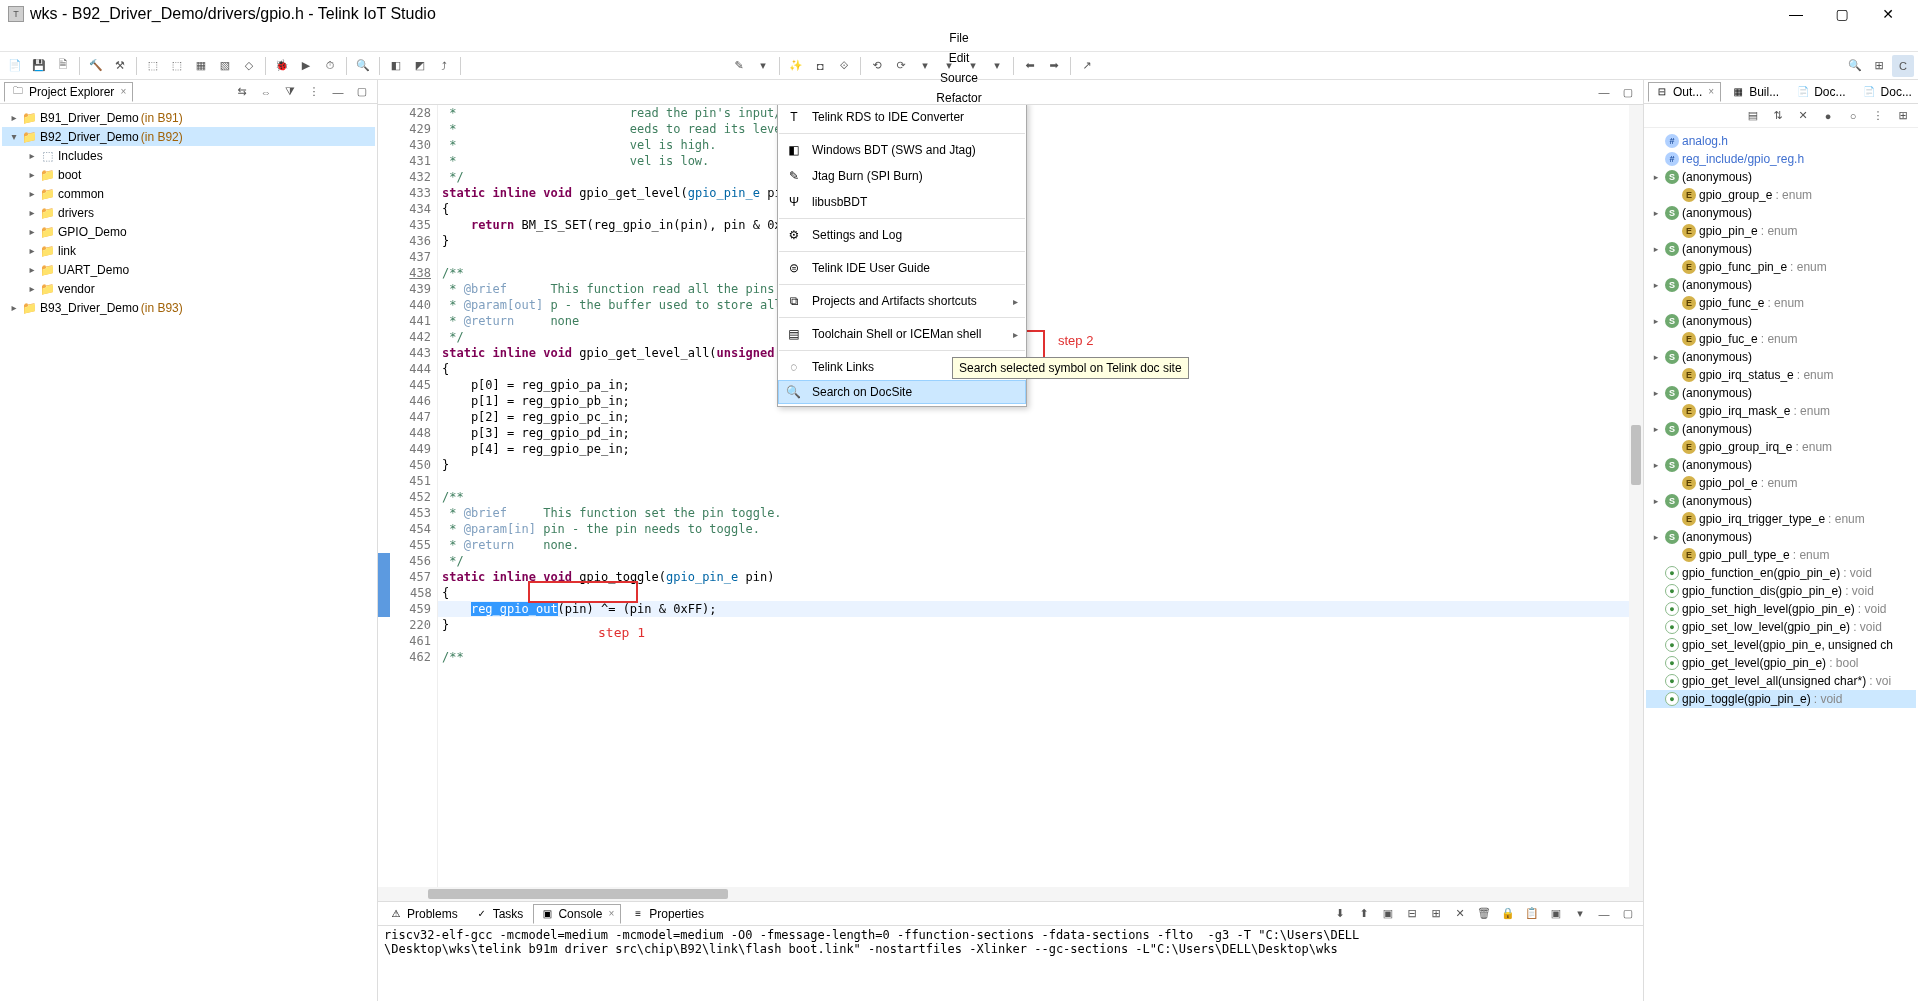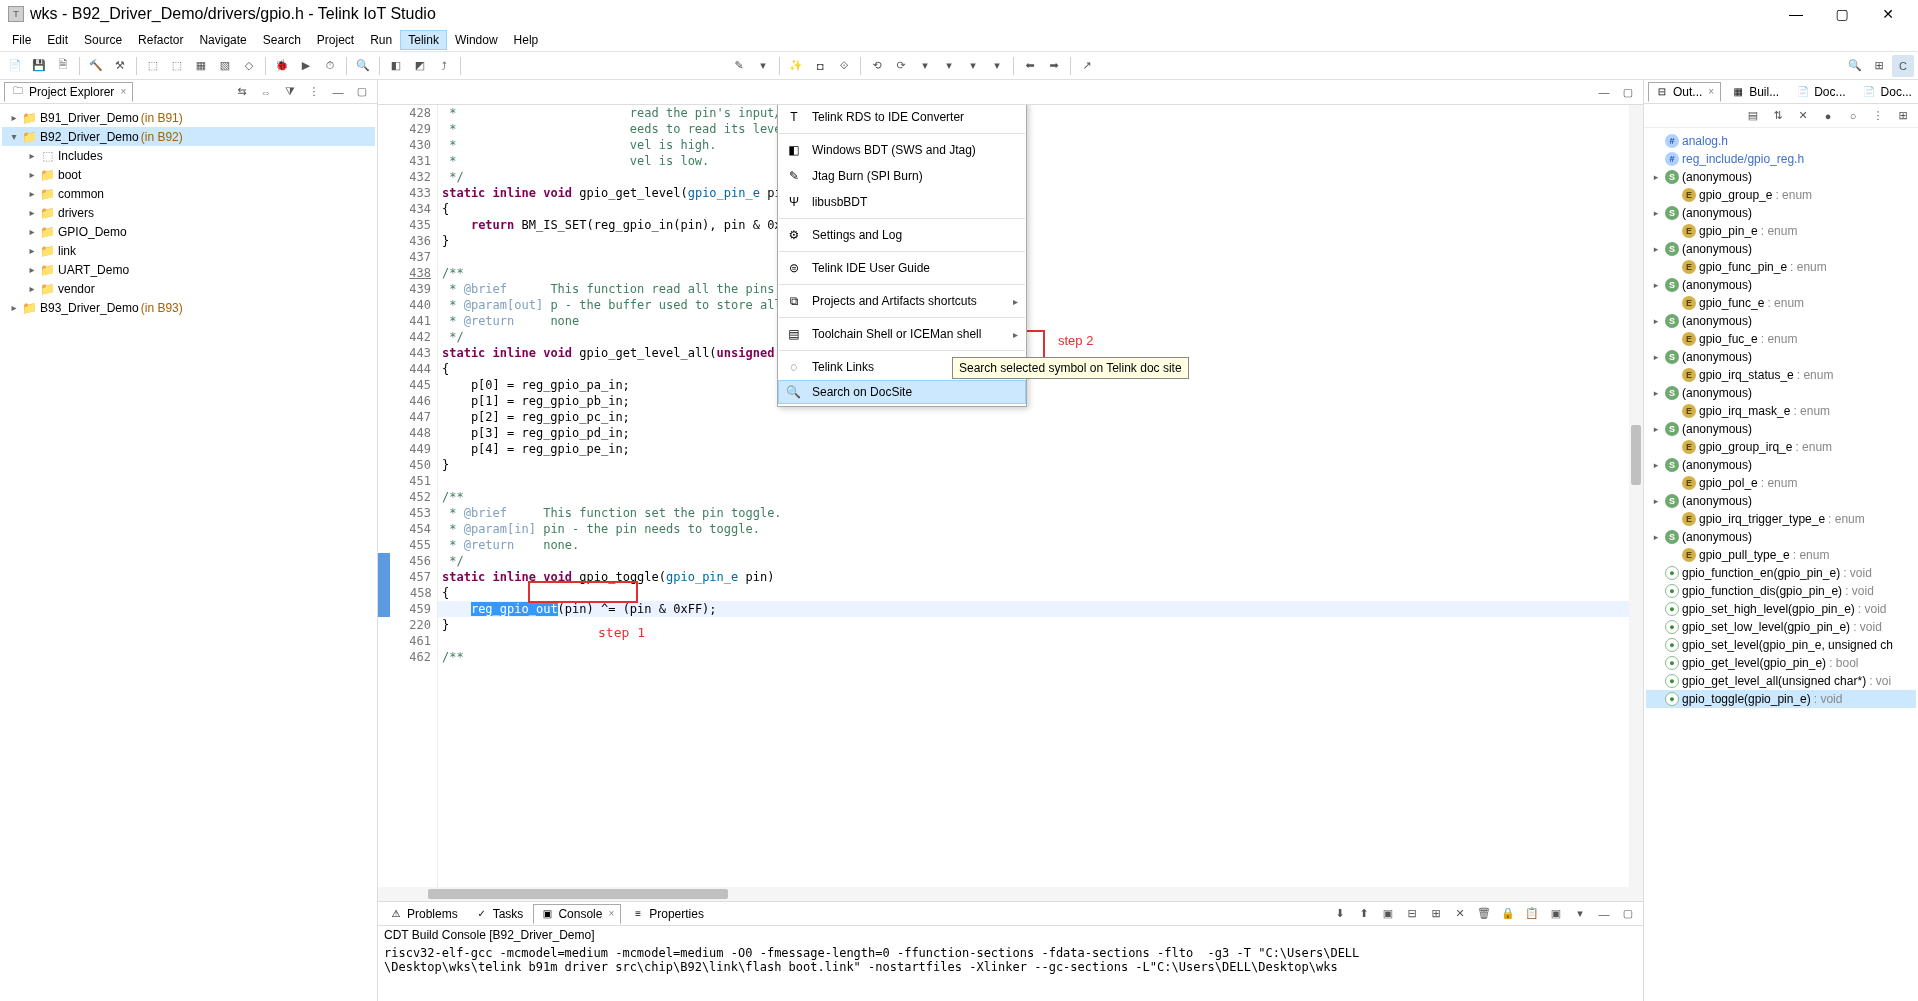--- a/index.html
+++ b/index.html
@@ -7,21 +7,21 @@
 
 
 .titlebar { height: 28px; display: flex; align-items: center; padding: 0 8px; background: #fff; justify-content: space-between; }
 .titlebar-left { display:flex; align-items:center; gap:6px;}
 .titlebar-icon { width:16px; height:16px; background:#d0d0d0; border:1px solid #999; display:inline-flex; align-items:center; justify-content:center; font-size:9px; color:#555;}
 .title-text { font-size:16px; }
 .win-controls { display:flex; gap:2px; }
 .win-btn { width:44px; height:28px; display:flex; align-items:center; justify-content:center; font-size:14px; }
 
 
-.menubar { height:24px; display:flex; align-items:center; border-bottom:1px solid #e5e5e5; padding:0 4px; }
+.menubar { height:24px; display:flex; align-items:center; border-bottom:1px solid #e5e5e5; padding:0 4px;flex-direction:column; }
 .menu-item { padding:3px 8px; cursor:default; }
 .menu-item.open { background:#cce8ff; border:1px solid #99d1ff; padding:2px 7px;}
 
 
 .toolbar { height:28px; border-bottom:1px solid #e0e0e0; display:flex; align-items:center; padding:0 4px; gap:2px; }
 .tbtn { width:22px; height:22px; display:inline-flex; align-items:center; justify-content:center; font-size:11px; color:#555; border-radius:2px;}
 .tsep{width:1px; height:18px; background:#d0d0d0; margin:0 3px;}
 .toolbar-right { margin-left:auto; display:flex; gap:2px;}
 
 
@@ -444,21 +444,20 @@
           <span class="tbtn">✕</span>
           <span class="tbtn">🗑</span>
           <span class="tbtn">🔒</span>
           <span class="tbtn">📋</span>
           <span class="tbtn">▣</span>
           <span class="tbtn">▾</span>
           <span class="tbtn">—</span>
           <span class="tbtn">▢</span>
         </div>
       </div>
-      <div class="console-title">CDT Build Console [B92_Driver_Demo]</div>
       <div class="console-body" id="console-body">riscv32-elf-gcc -mcmodel=medium -mcmodel=medium -O0 -fmessage-length=0 -ffunction-sections -fdata-sections -flto  -g3 -T "C:\Users\DELL
 \Desktop\wks\telink b91m driver src\chip\B92\link\flash boot.link" -nostartfiles -Xlinker --gc-sections -L"C:\Users\DELL\Desktop\wks</div>
     </div>
   </div>
 
   <div class="right-panel">
     <div class="view-tabs">
       <div class="view-tab active">
           <span class="mini-icon">⊟</span>
           <span>Out...</span>

